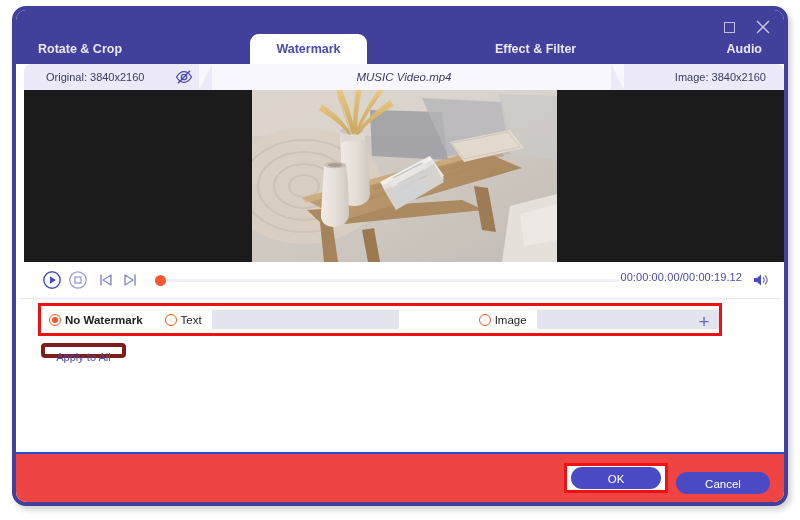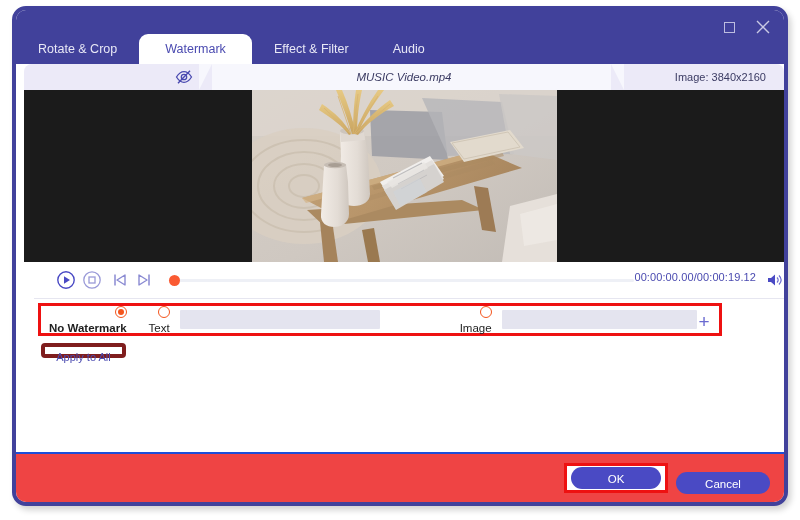--- a/index.html
+++ b/index.html
@@ -32,21 +32,21 @@
   }
   .wc{
     width:22px;height:22px;display:flex;align-items:center;justify-content:center;
     color:#cfcfe8;cursor:pointer;
   }
   .wc .sq{width:11px;height:11px;border:1.6px solid #bdbde0;box-sizing:border-box;}
   .wc svg{display:block;}
 
   .tabs{
     position:absolute;left:0;top:24px;width:100%;height:30px;
-    display:flex;justify-content:flex-start;align-items:flex-end;gap:0;
+    display:flex;justify-content:space-between;align-items:flex-end;gap:0;font-weight:bold;
   }
   .tab{
     position:relative;
     height:30px;line-height:30px;
     padding:0 22px;
     color:#e8e8f6;font-size:12.5px;
     cursor:pointer;white-space:nowrap;
     text-align:center;
   }
   .tab.active{
@@ -102,21 +102,21 @@
     background:#1b1b1b;overflow:hidden;
   }
   .video{
     position:absolute;left:228px;top:0;width:305px;height:172px;
     overflow:hidden;background:#cdc6c0;
   }
   .video svg{display:block;width:305px;height:172px;}
 
   
   .playerbar{
-    position:absolute;left:18px;top:252px;width:760px;height:36px;
+    position:absolute;left:4px;top:252px;width:760px;height:36px;
     background:#ffffff;border-bottom:1px solid #e6e6f0;
   }
   .pbtn{
     position:absolute;top:8px;width:20px;height:20px;
     color:#5a5ac6;cursor:pointer;
   }
   .pbtn svg{display:block;}
   .seek{
     position:absolute;left:140px;top:17px;right:160px;height:3px;
     background:#eef0f6;border-radius:2px;cursor:pointer;
@@ -137,21 +137,21 @@
   
   .wm-wrap{
     position:absolute;left:22px;top:293px;width:684px;height:33px;
     border:3px solid #ee1111;box-sizing:border-box;background:#ffffff;
   }
   .wm-row{
     position:absolute;left:0;top:0;right:0;bottom:0;
     display:flex;align-items:center;
   }
   .radio{
-    display:flex;align-items:flex-end;gap:4px;cursor:pointer;white-space:nowrap;flex-direction:column;
+    display:flex;align-items:flex-start;gap:4px;cursor:pointer;white-space:nowrap;
   }
   .rdot{
     width:12px;height:12px;border-radius:50%;
     border:1.6px solid #f4551d;box-sizing:border-box;
     display:flex;align-items:center;justify-content:center;
     background:#ffffff;flex:none;
   }
   .rdot.on:after{
     content:"";width:6px;height:6px;border-radius:50%;background:#f4551d;
   }
@@ -225,20 +225,21 @@
         <div class="tab">Effect &amp; Filter</div>
         <div class="tab">Audio</div>
       </div>
     </div>
 
     <div class="infobar">
       <div class="seg-left"></div>
       <div class="seg-right"></div>
 
       <div class="seg-label lbl-file">MUSIC Video.mp4</div>
+      <div class="seg-label lbl-orig">Original: 3840x2160</div>
       <div class="seg-label lbl-out">Image: 3840x2160</div>
 
       <div class="eyeicon">
         <svg width="20" height="20" viewBox="0 0 20 20">
           <path d="M2.5 10 C5 6 8 4.6 10 4.6 C12 4.6 15 6 17.5 10 C15 14 12 15.4 10 15.4 C8 15.4 5 14 2.5 10 Z" fill="none" stroke="#4a4ab0" stroke-width="1.3"></path>
           <circle cx="10" cy="10" r="2.7" fill="none" stroke="#4a4ab0" stroke-width="1.3"></circle>
           <path d="M4 16.3 L16 3.7" stroke="#4a4ab0" stroke-width="1.4"></path>
         </svg>
       </div>
     </div>

